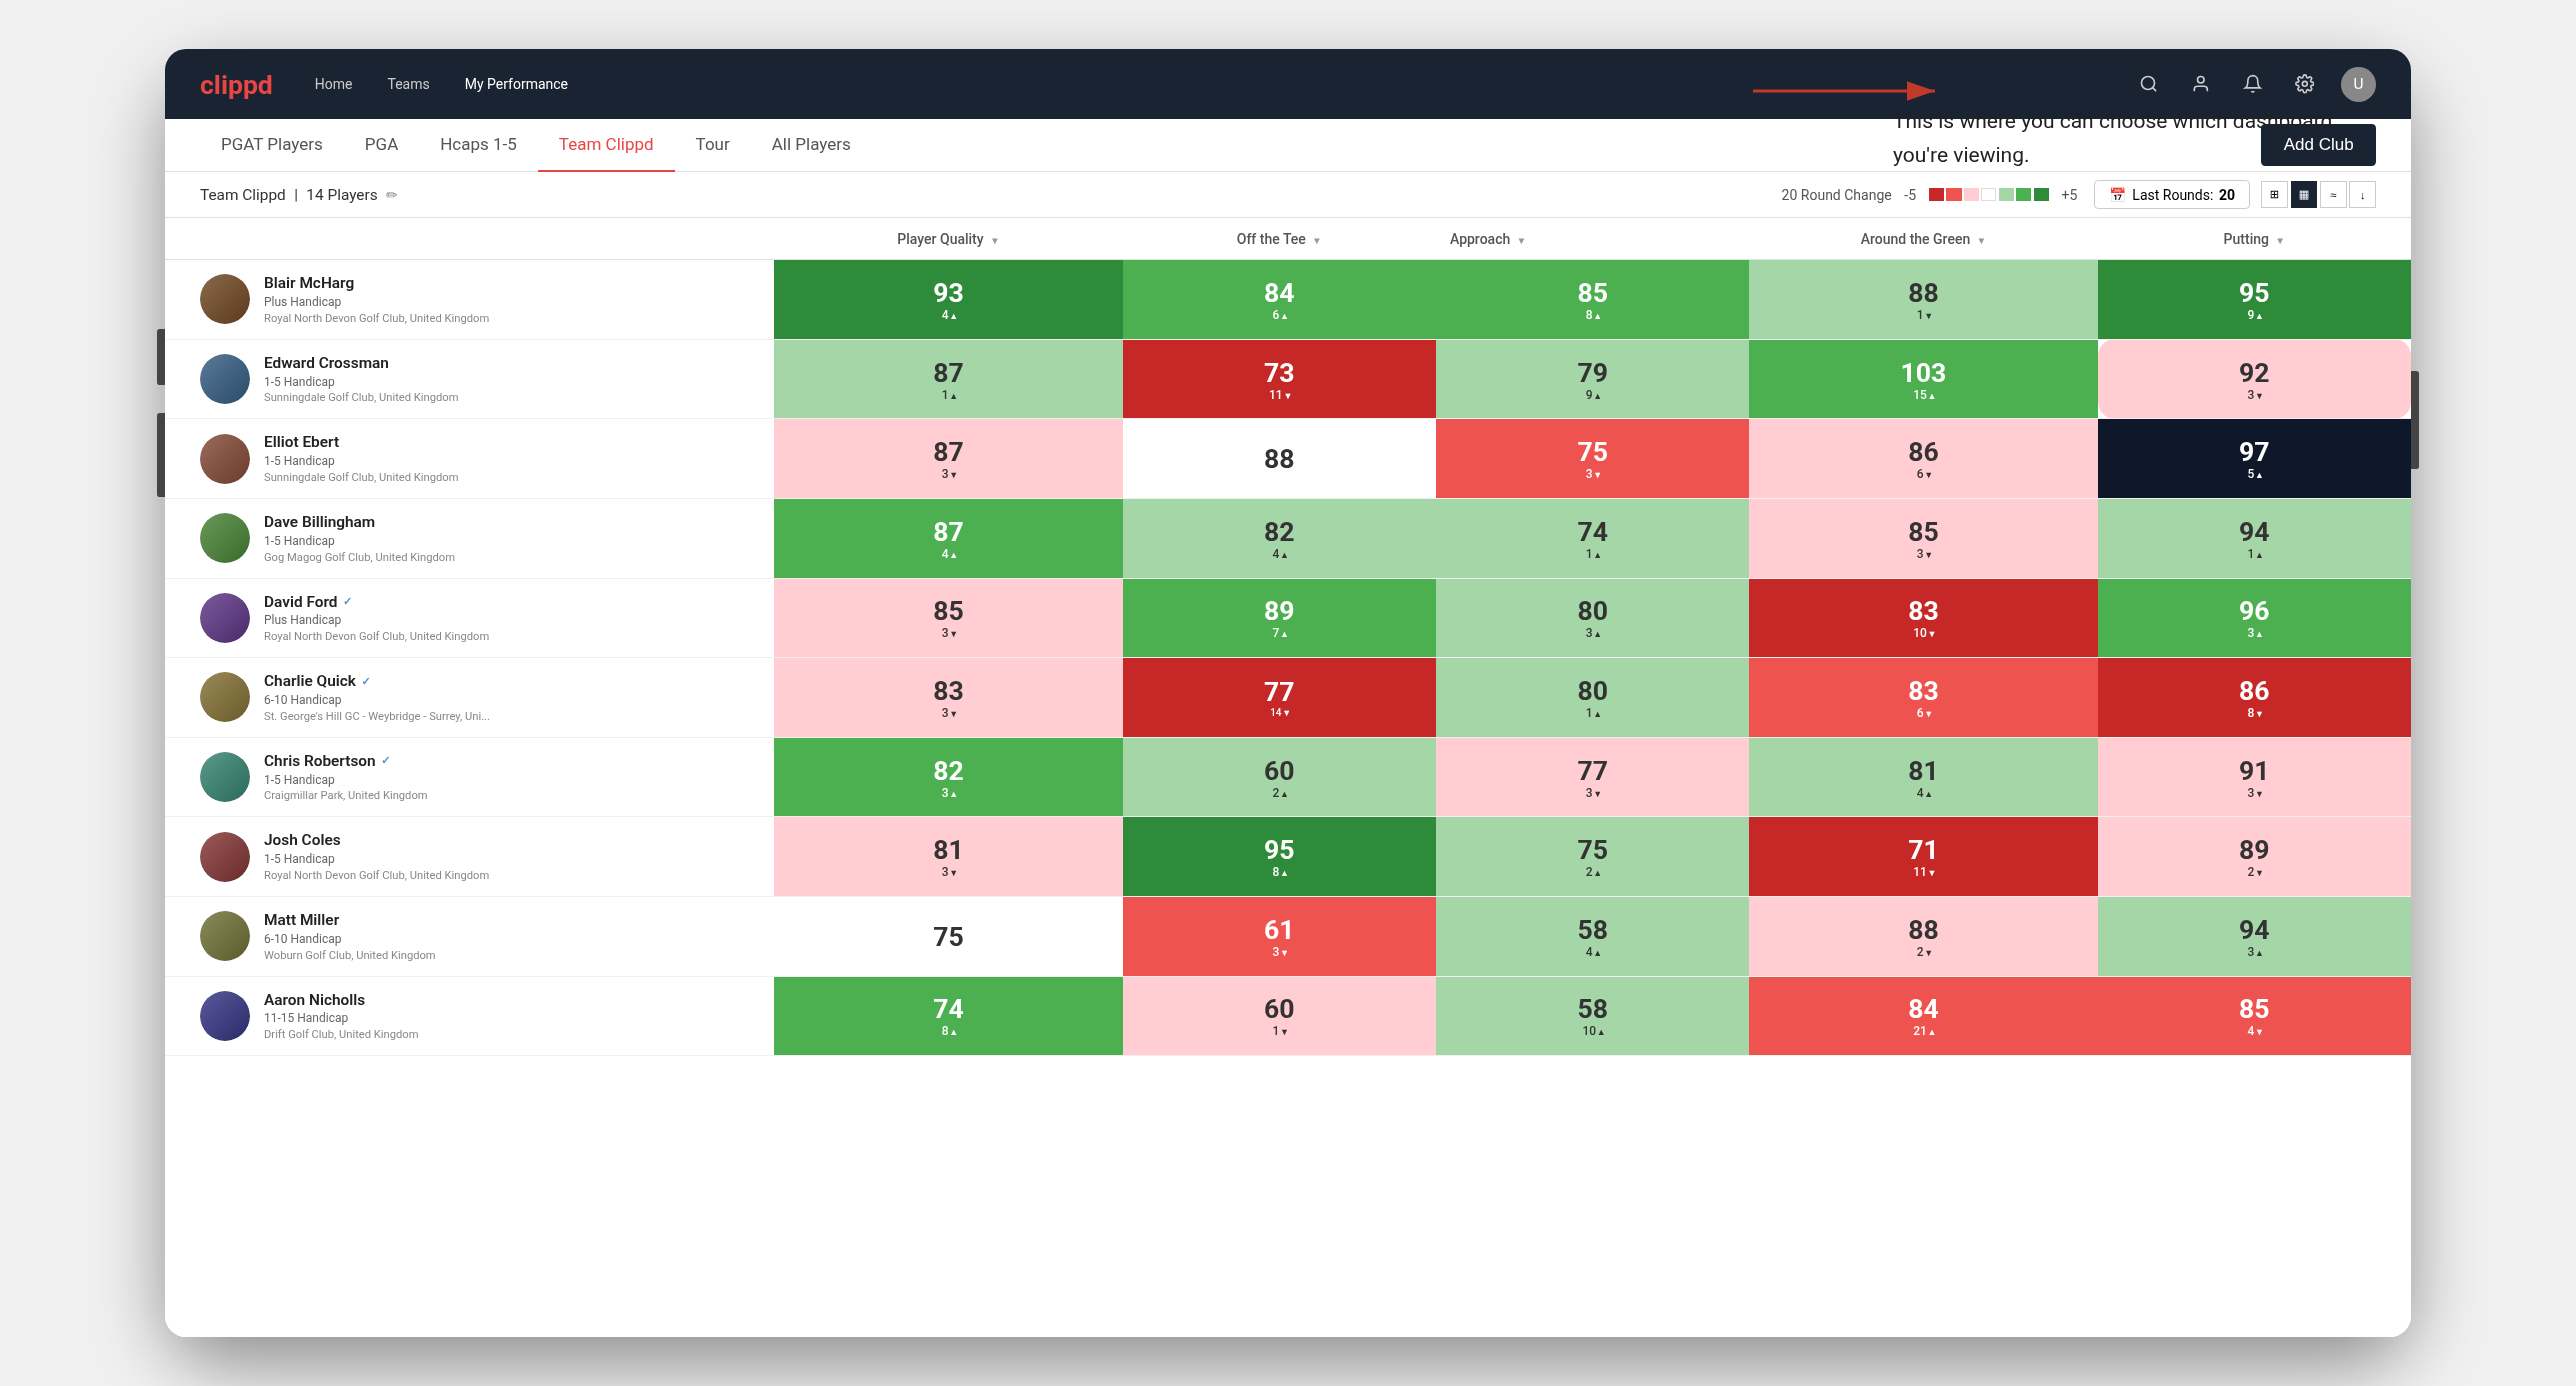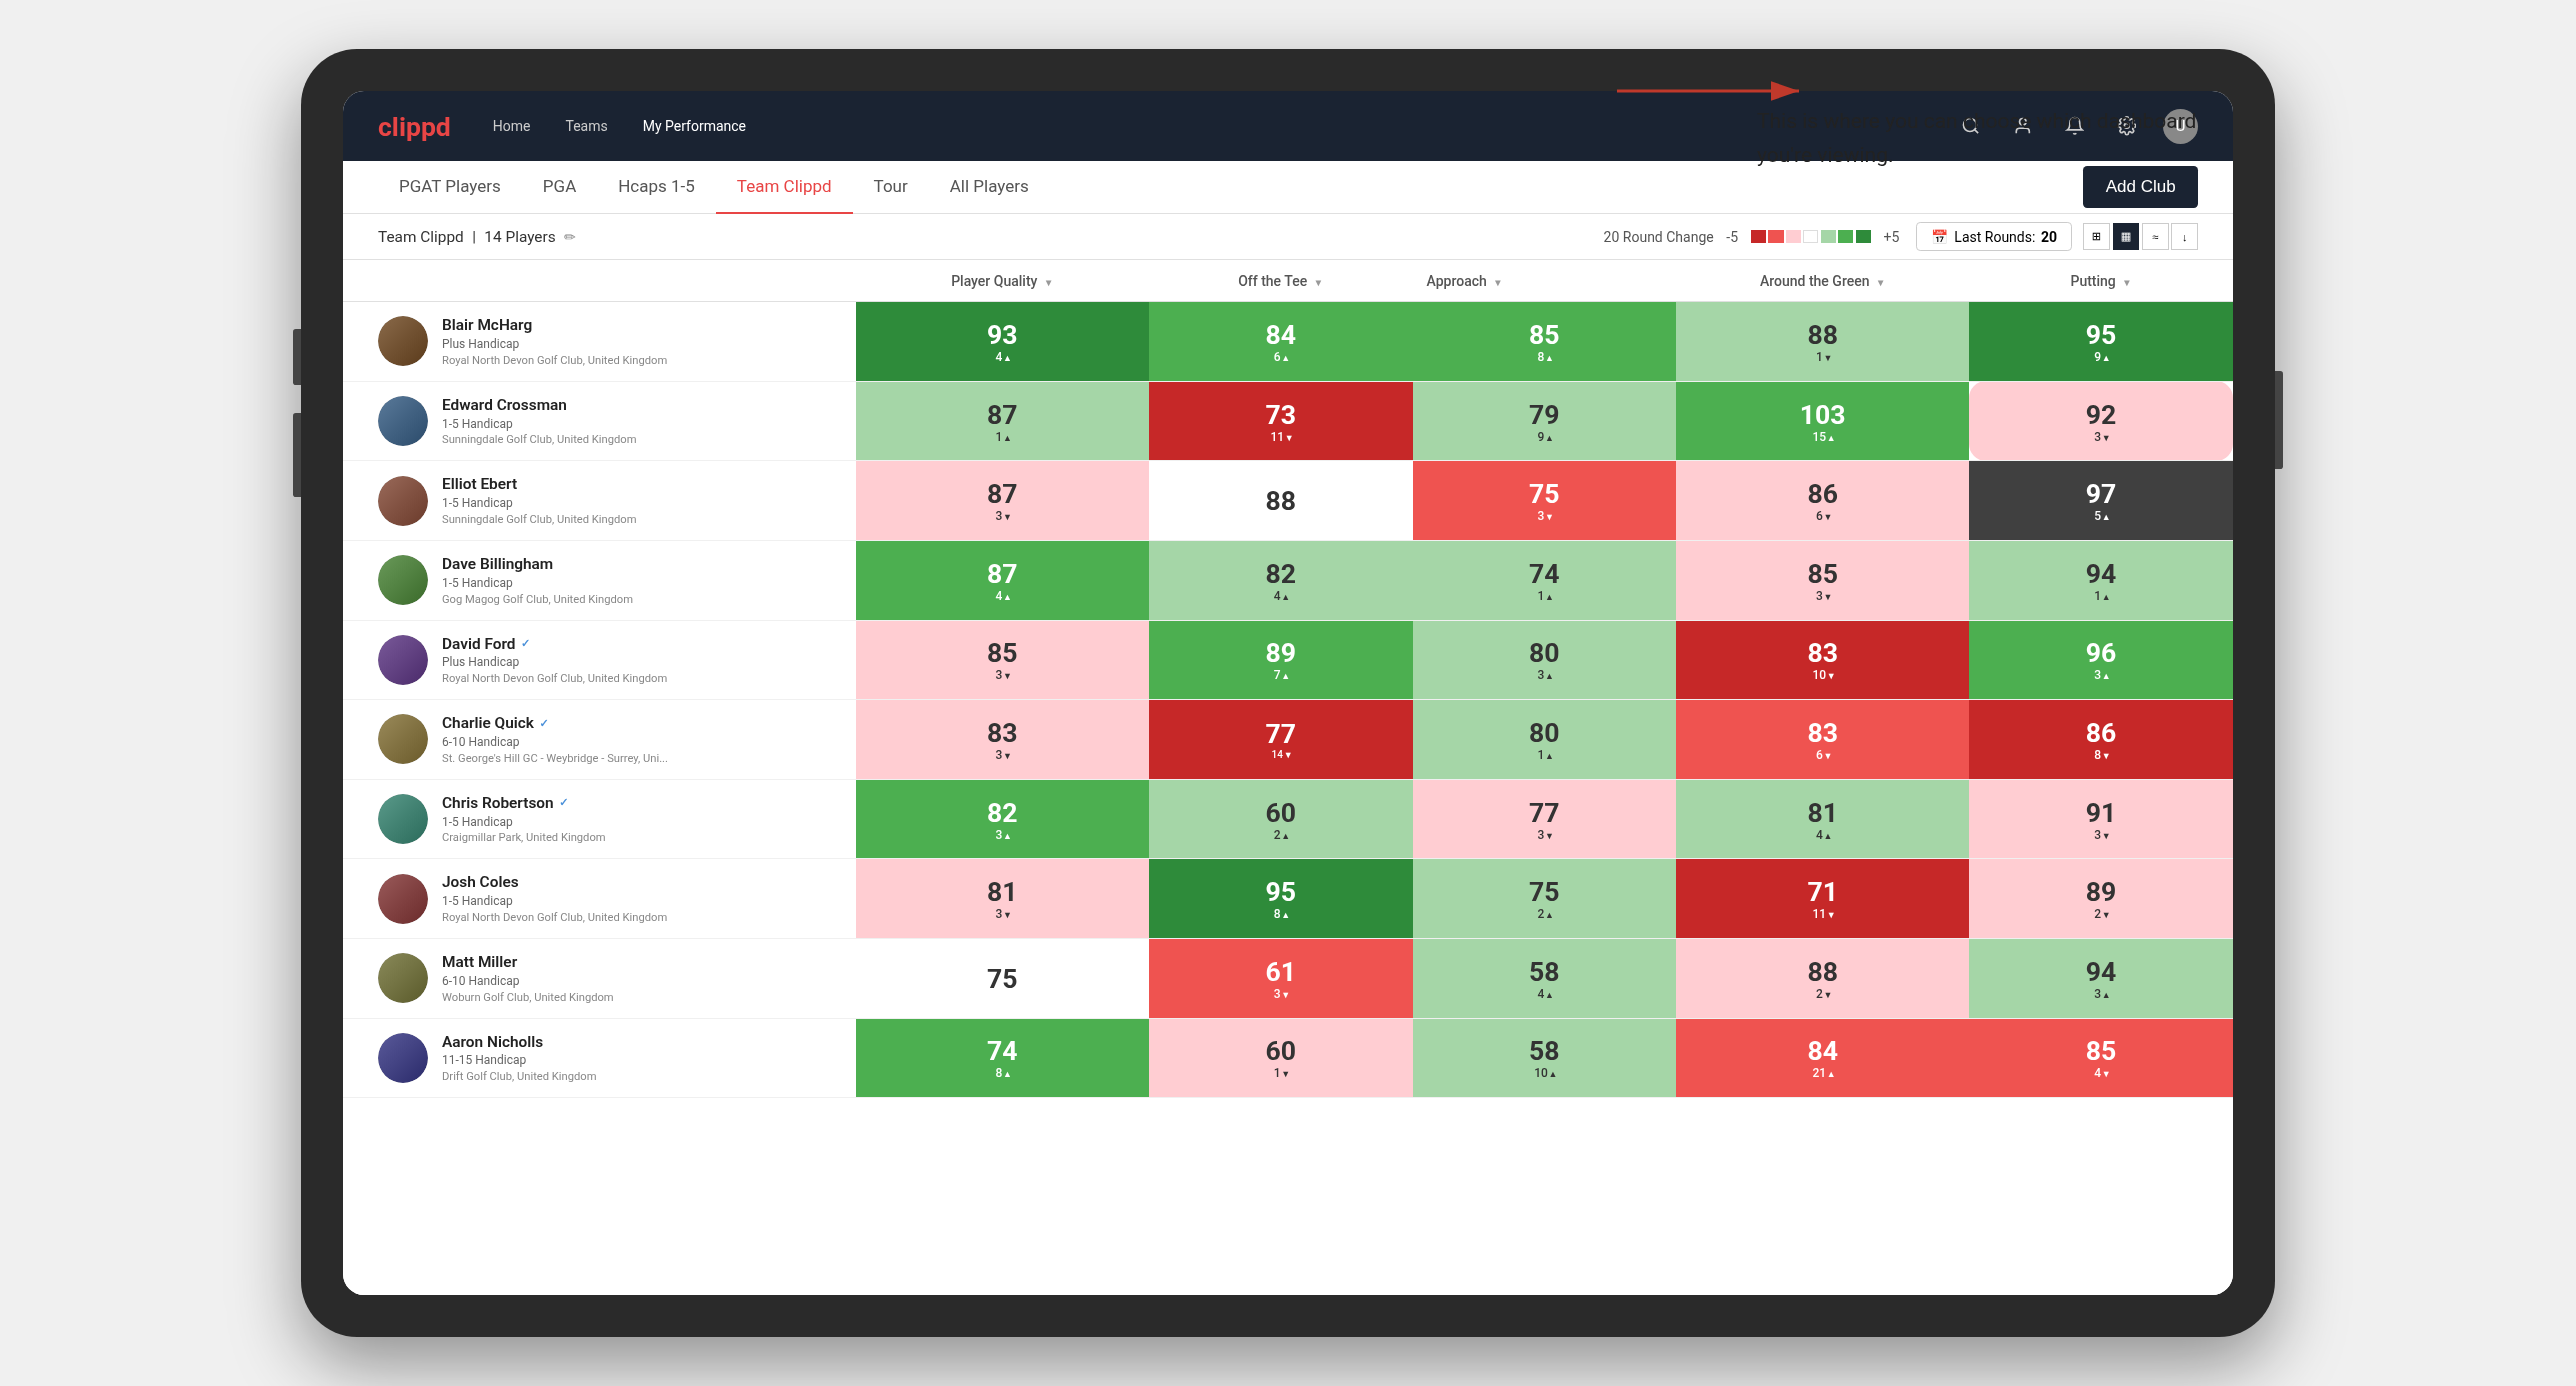--- a/index.html
+++ b/index.html
@@ -9,25 +9,24 @@
       width: 2576px;
       height: 1386px;
       overflow: hidden;
       display: flex;
       align-items: center;
       justify-content: center;
     }
 
     
     .tablet-frame {
-      width: 1974px;
+      width: 2246px;
       height: 1288px;
       background: #2a2a2a;
       border-radius: 56px;
-      padding: 42px;
       box-shadow: 0 28px 70px rgba(0,0,0,0.4);
       position: relative;
     }
     .tablet-screen {
       width: 100%;
       height: 100%;
       background: #fff;
       border-radius: 21px;
       overflow: hidden;
       display: flex;
@@ -600,21 +599,21 @@
       </td>
                 <td class="score-cell" style="background: rgb(255, 205, 210); color: rgb(51, 51, 51); padding: 0px;">
         <div class="score-box">
           <span class="score-main">86</span>
           <span class="score-change">
                       <span style="font-size:12px;">6</span>
                       <span style="font-size:9px;">▼</span>
                     </span>
         </div>
       </td>
-                <td class="score-cell" style="background: #404040; color: rgb(255, 255, 255); padding: 0px;">
+                <td class="score-cell" style="background: #0f172a; color: rgb(255, 255, 255); padding: 0px;">
         <div class="score-box">
           <span class="score-main">97</span>
           <span class="score-change">
                       <span style="font-size:12px;">5</span>
                       <span style="font-size:9px;">▲</span>
                     </span>
         </div>
       </td>
               </tr>
               <tr class="player-row">

